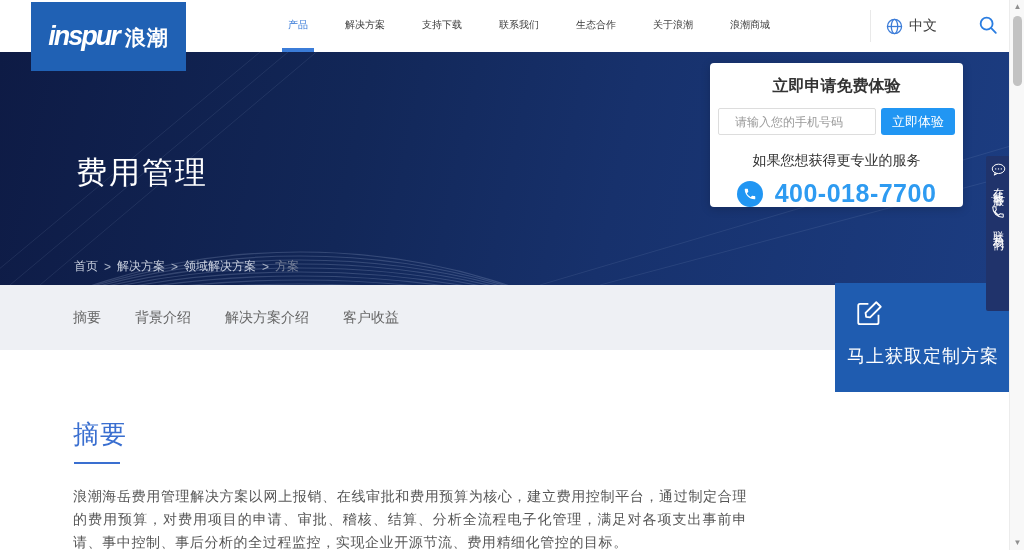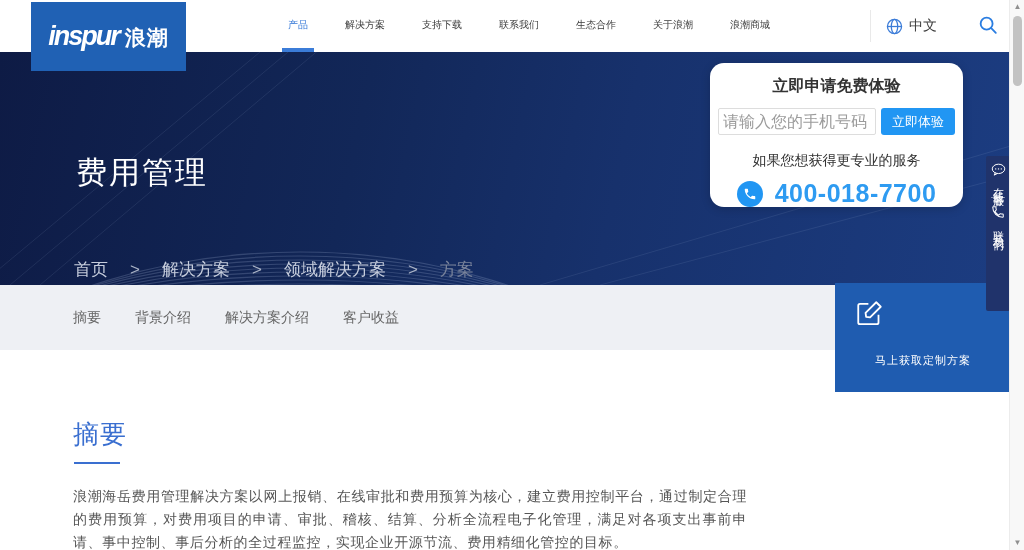--- a/index.html
+++ b/index.html
@@ -55,38 +55,38 @@
     background: linear-gradient(102deg, #0e1b45 0%, #122758 35%, #17316c 60%, #1c3d82 100%);
     overflow: hidden; z-index: 10; text-align: center;
   }
   .hero svg.waves { position: absolute; left: 0; top: 0; }
   .hero-title {
     position: absolute; left: 76px; top: 100px;
     color: #fff; font-size: 31px; font-weight: 500; letter-spacing: 2px;
   }
   .breadcrumb {
     position: absolute; left: 74px; top: 206px;
-    font-size: 17px; color: #c7cedd; display: flex; gap: 22px; align-items: center;
+    font-size: 12px; color: #c7cedd; display: flex; gap: 6px; align-items: center;
   }
   .breadcrumb .bc-link { cursor: pointer; }
   .breadcrumb .bc-sep { color: #aab3c6; }
   .breadcrumb .bc-current { color: #79839b; }
 
   
   .card {
     position: absolute; left: 710px; top: 63px; width: 253px; height: 144px;
-    background: #fff; border-radius: 14px; z-index: 20;
+    background: #fff; border-radius: 4px; z-index: 20;
     box-shadow: 0 2px 10px rgba(0,0,0,0.18);
     display: flex; flex-direction: column; align-items: center;
   }
   .card-title { margin-top: 13px; font-size: 16px; font-weight: bold; color: #333; }
   .card-row { margin-top: 11px; display: flex; align-items: center; }
   .phone-input {
     width: 158px; height: 27px; border: 1px solid #ddd; border-radius: 2px;
-    font-size: 16px; padding: 0 4px; color: #333; outline: none;
+    font-size: 12px; padding: 0 16px; color: #333; outline: none;
     font-family: "Liberation Sans", "DejaVu Sans", sans-serif;
   }
   .phone-input::placeholder { color: #9b9b9b; }
   .trial-btn {
     width: 74px; height: 27px; margin-left: 5px; border: none; border-radius: 3px;
     background: #2196f3; color: #fff; font-size: 13px; cursor: pointer;
     font-family: "Liberation Sans", "DejaVu Sans", sans-serif;
   }
   .service-text { margin-top: 17px; font-size: 14px; color: #333; }
   .phone-row { margin-top: 9px; display: flex; align-items: center; gap: 12px; cursor: pointer; }
@@ -108,21 +108,21 @@
   .tabbar .tab { font-size: 14px; color: #666; cursor: pointer; white-space: nowrap; }
 
   
   .cta-box {
     position: absolute; left: 835px; top: 283px; width: 176px; height: 109px;
     background: #1f5cb0; z-index: 15; cursor: pointer; color: #fff;
   }
   .cta-icon { position: absolute; left: 21px; top: 17px; }
   .cta-label {
     position: absolute; left: 0; right: 0; bottom: 24px; text-align: center;
-    font-size: 11px; letter-spacing: 1px;
+    font-size: 18px; letter-spacing: 1px;
   }
 
   
   .side-tabs {
     position: absolute; left: 986px; top: 156px; width: 24px; height: 155px;
     background: #20336b; z-index: 25; border-radius: 2px;
     display: flex; flex-direction: column; align-items: center; color: #fff;
   }
   .side-tab {
     display: flex; flex-direction: column; align-items: center; gap: 3px;

